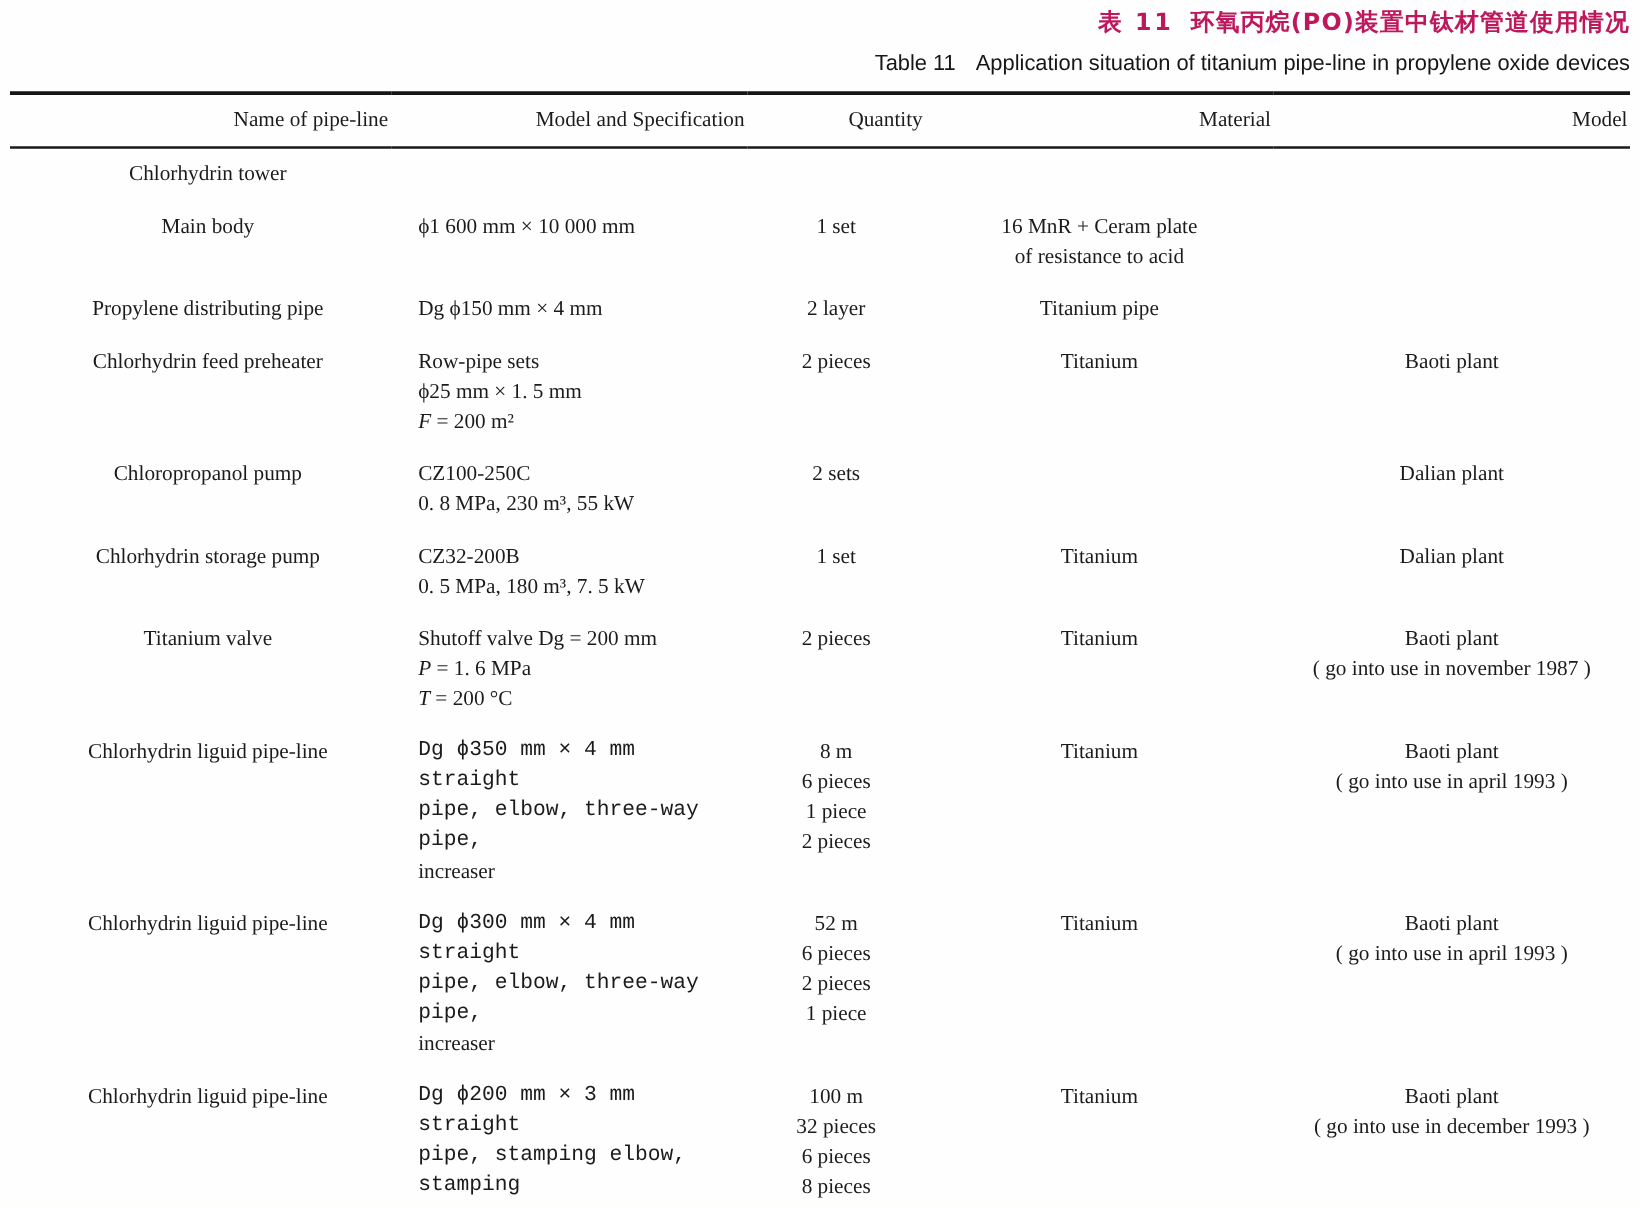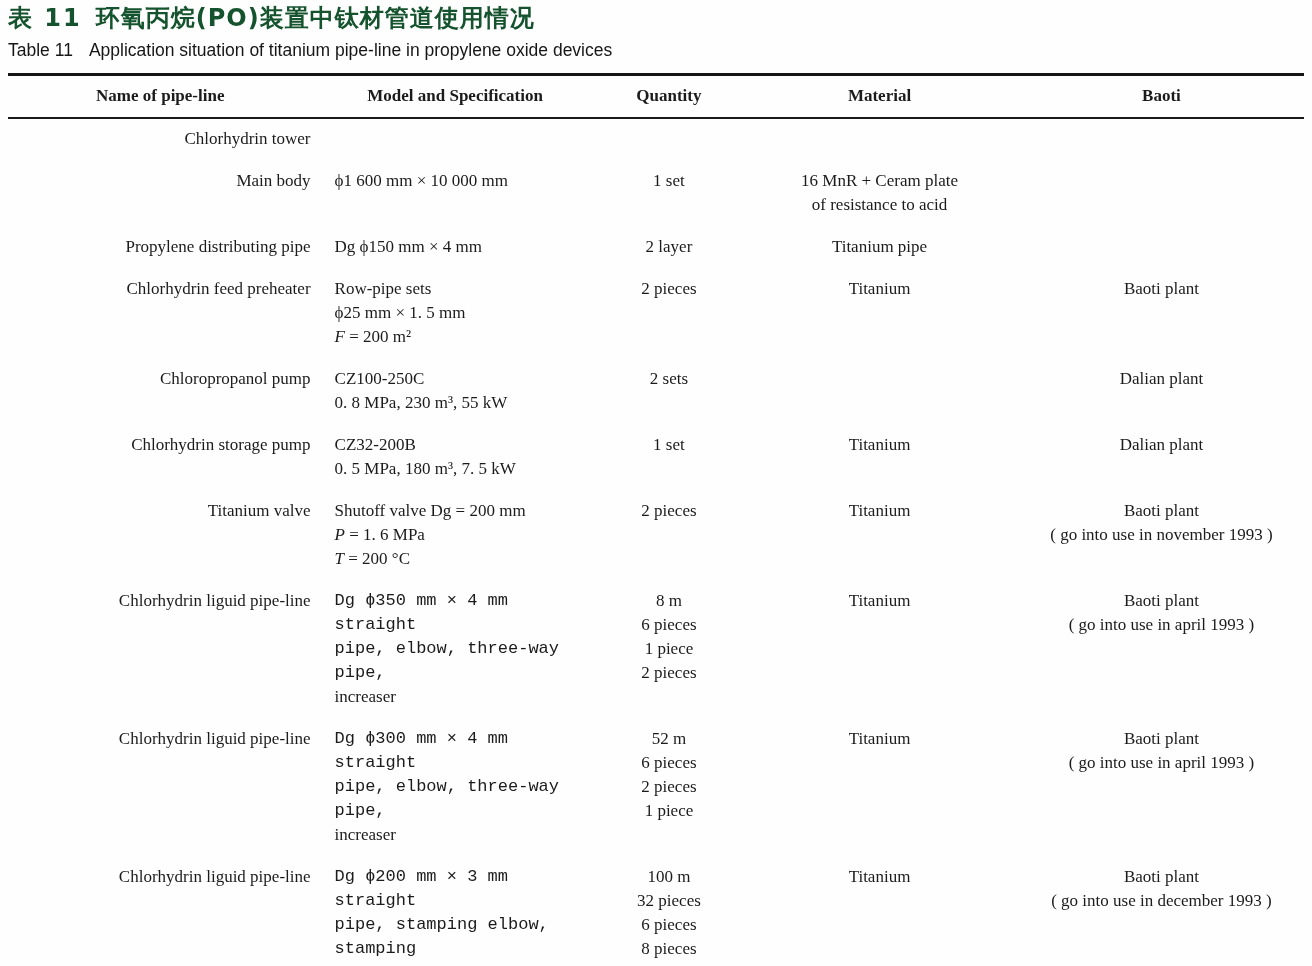--- a/index.html
+++ b/index.html
@@ -10,63 +10,63 @@
   .page {
     width: 1312px;
     height: 966px;
     box-sizing: border-box;
     background: #fefefe;
     color: #1a1a1a;
     padding: 6px 8px 0 8px;
     overflow: hidden;
   }
   .title-zh {
-    text-align: left;
+    text-align: right;
     font-family: "DejaVu Sans", sans-serif;
     font-weight: 700;
-    font-size: 24px;
+    font-size: 19px;
     line-height: 24px;
-    color: #14532d;
+    color: #be185d;
     letter-spacing: 1px;
   }
   .title-zh .tlabel { margin-right: 14px; letter-spacing: 2px; }
   .title-en {
-    text-align: left;
+    text-align: right;
     font-family: "Liberation Sans", sans-serif;
     font-weight: 400;
     font-size: 17.5px;
     line-height: 22px;
     color: #161616;
     margin-top: 9px;
   }
   .title-en .tlabel { margin-right: 16px; }
   table.main {
     width: 100%;
     border-collapse: collapse;
     table-layout: fixed;
     margin-top: 12px;
     border-top: 3px solid #151515;
     border-bottom: 4px solid #151515;
     font-size: 17px;
     color: #1b1b1b;
   }
   thead th {
-    font-weight: 700;
+    font-weight: 400;
     font-size: 17px;
-    text-align: center;
+    text-align: right;
     padding: 9px 2px 10px 2px;
     border-bottom: 2px solid #1a1a1a;
     line-height: 22px;
   }
   tbody td {
     vertical-align: top;
     padding: 8px 2px 10px 2px;
     line-height: 24px;
   }
-  td.col-name  { text-align: right;  padding-left: 14px; }
+  td.col-name  { text-align: center;  padding-left: 14px; }
   td.col-model { text-align: left;  padding-left: 22px; padding-right: 14px; }
   td.col-qty, td.col-material, td.col-note { text-align: center; }
   td .stretch { text-align-last: justify; font-family: Liberation Mono, monospace; }
   td i { font-style: italic; }
 </style>
 </head>
 <body>
 
 <div class="page">
 
@@ -85,21 +85,21 @@
       <col style="width:11%">
       <col style="width:21.5%">
       <col style="width:22%">
     </colgroup>
     <thead>
       <tr>
         <th>Name of pipe-line</th>
         <th>Model and Specification</th>
         <th>Quantity</th>
         <th>Material</th>
-        <th>Baoti</th>
+        <th>Model</th>
       </tr>
     </thead>
     <tbody>
         <tr>
           <td class="col-name">
             <div>Chlorhydrin tower</div>
           </td>
           <td class="col-model"></td>
           <td class="col-qty"></td>
           <td class="col-material"></td>
@@ -199,21 +199,21 @@
             <div><i>T</i> = 200 °C</div>
           </td>
           <td class="col-qty">
             <div>2 pieces</div>
           </td>
           <td class="col-material">
             <div>Titanium</div>
           </td>
           <td class="col-note">
             <div>Baoti plant</div>
-            <div>( go into use in november 1993 )</div>
+            <div>( go into use in november 1987 )</div>
           </td>
         </tr>
         <tr>
           <td class="col-name">
             <div>Chlorhydrin liguid pipe-line</div>
           </td>
           <td class="col-model">
             <div class="stretch">Dg ϕ350 mm × 4 mm straight</div>
             <div class="stretch">pipe, elbow, three-way pipe,</div>
             <div>increaser</div>

